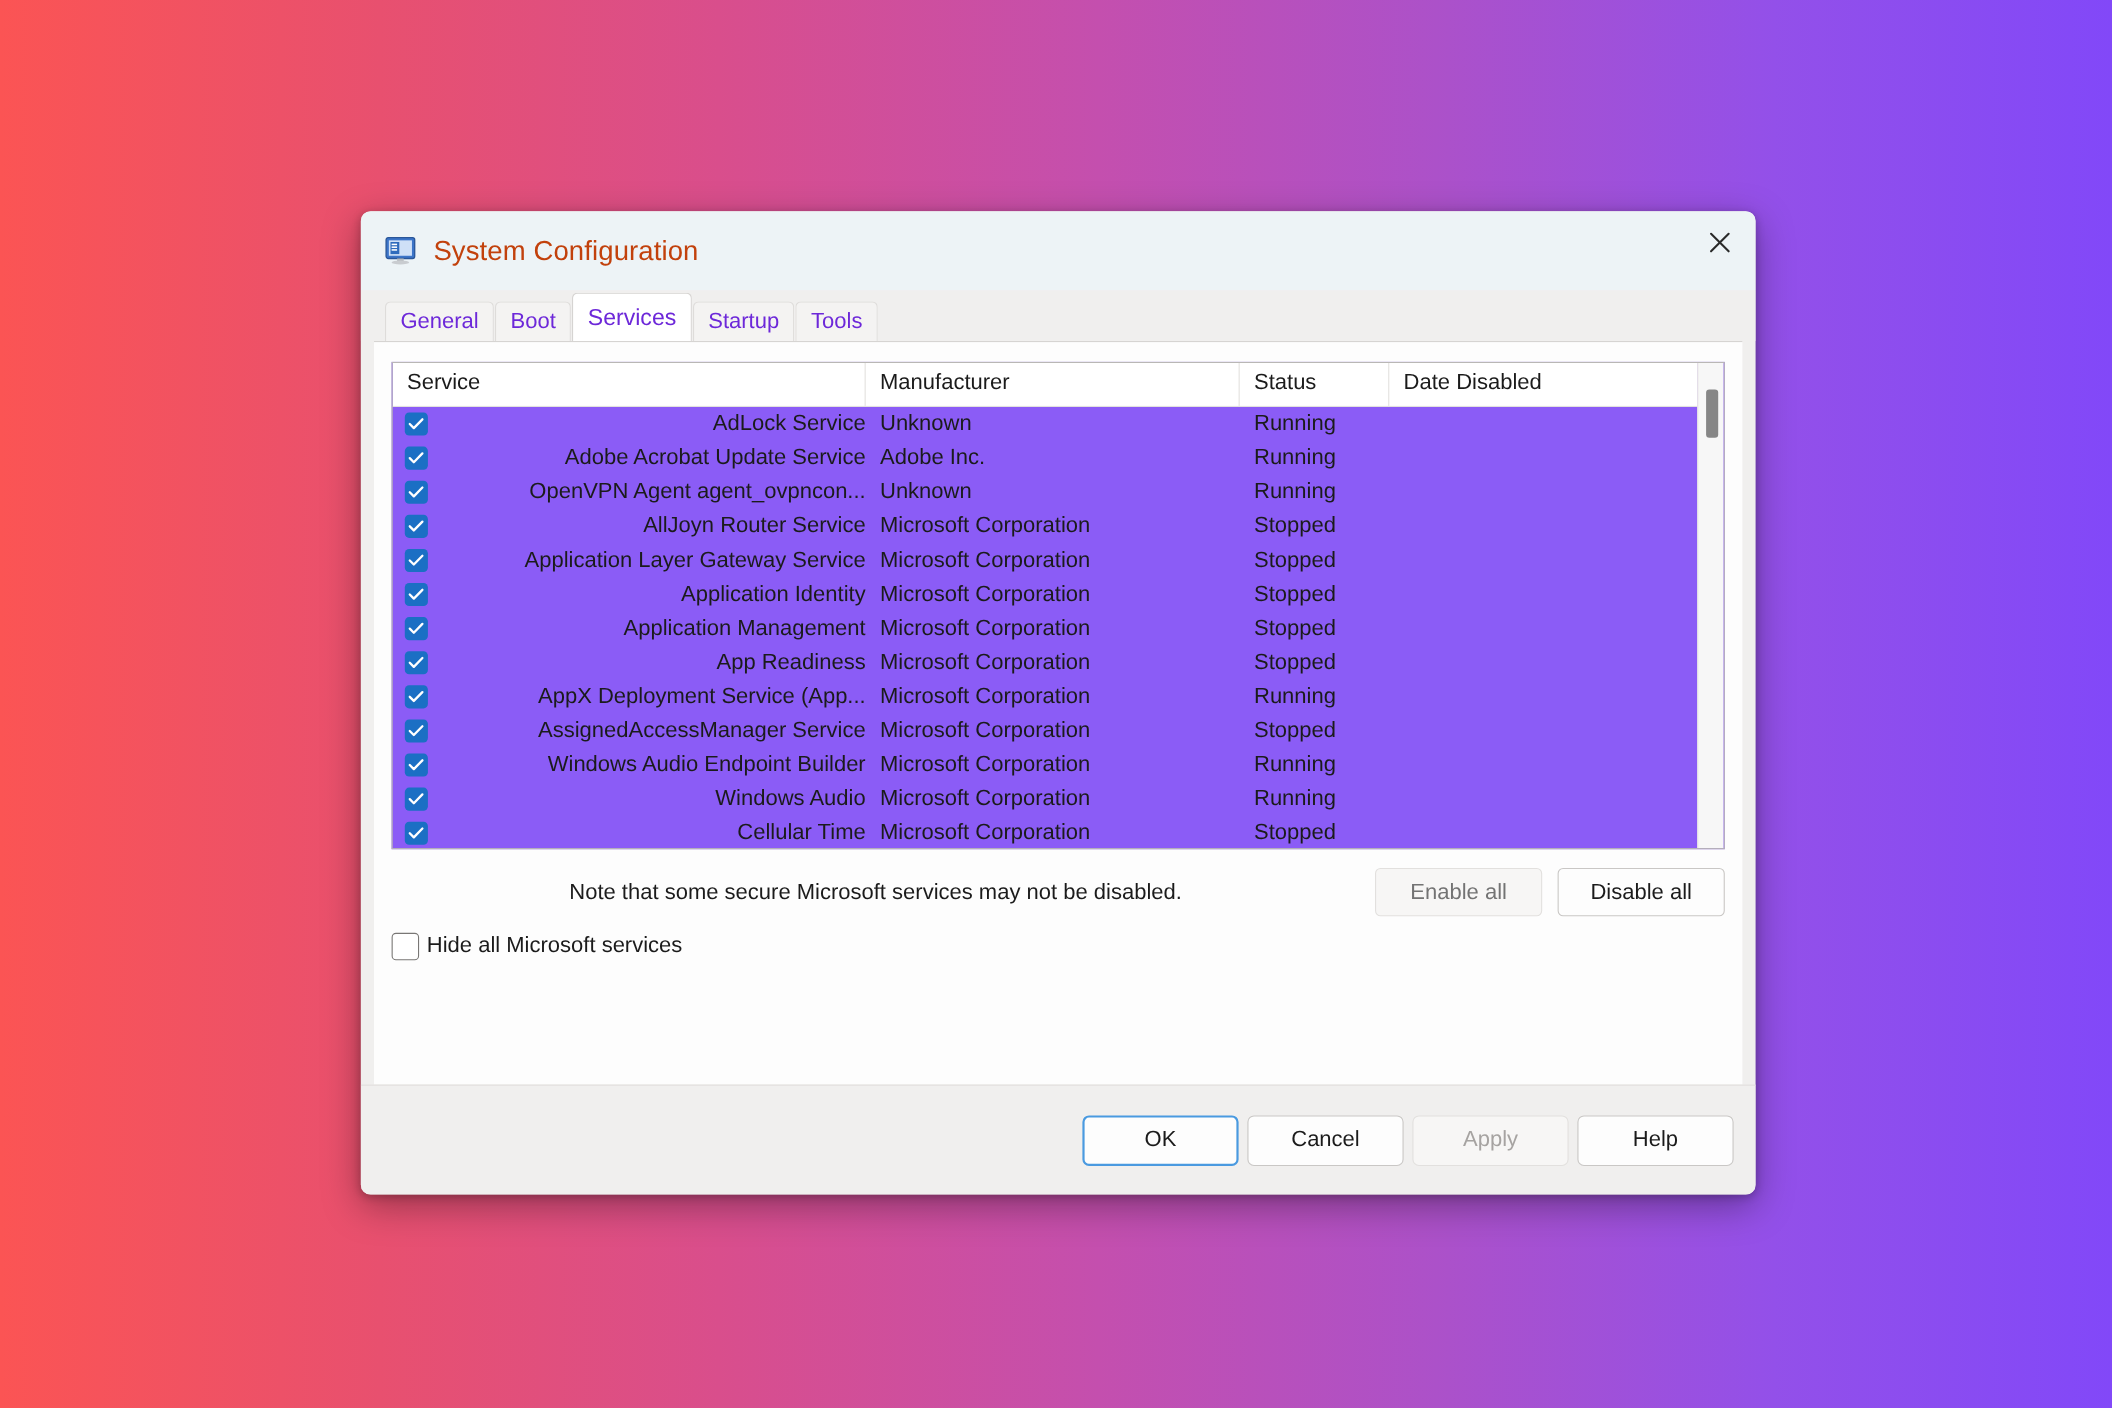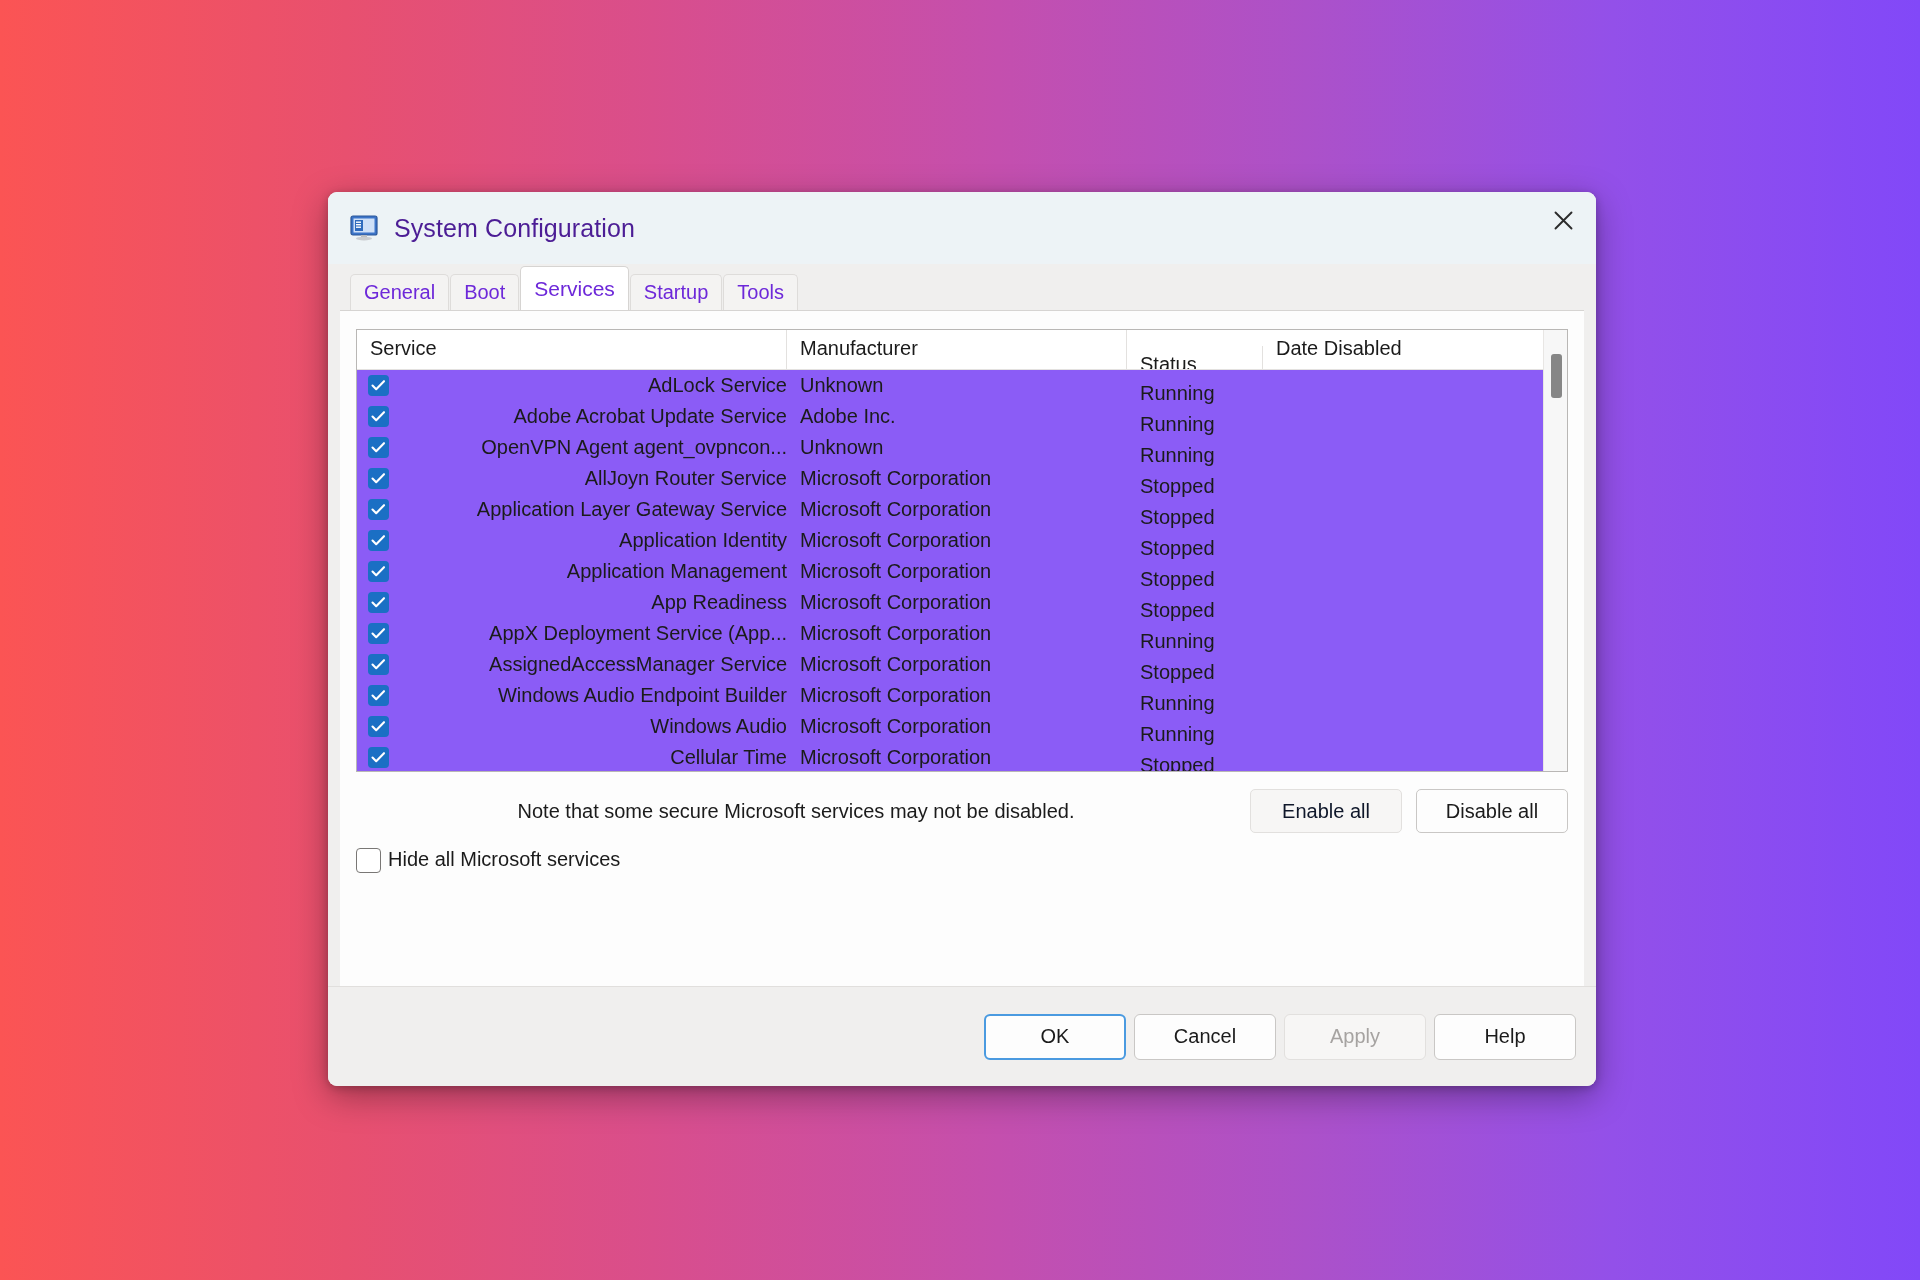--- a/index.html
+++ b/index.html
@@ -42,21 +42,21 @@
     position: relative;
   }
   #title-icon {
     width: 30px; height: 26px;
     margin-right: 14px;
     flex: none;
     position: relative;
   }
   #title-text {
     font-size: 25px;
-    color: #4c1d95;
+    color: #c2410c;
     letter-spacing: 0.1px;
   }
   #close-btn {
     position: absolute;
     right: 0; top: 0;
     width: 66px; height: 56px;
     display: flex; align-items: center; justify-content: center;
     cursor: default;
   }
   #close-btn svg { display: block; }
@@ -132,21 +132,21 @@
   .hcell {
     font-size: 20px;
     color: #1b1b1b;
     padding: 7px 0 0 13px;
     border-right: 1px solid #e3e1df;
     white-space: nowrap;
     overflow: hidden;
   }
   .col-service      { width: 430px; }
   .col-manufacturer { width: 340px; }
-  .col-status       { width: 136px; margin-top: 16px; }
+  .col-status       { width: 136px; }
   .col-date         { width: 220px; border-right: none; }
 
   #list-rows {
     flex: 1;
     overflow: hidden;
   }
   .row {
     display: flex;
     height: 31px;
     align-items: center;
@@ -215,21 +215,21 @@
     background: #fdfdfd;
     border: 1px solid #c9c7c5;
     border-radius: 5px;
     height: 44px;
     min-width: 152px;
     padding: 0 16px;
     margin-left: 14px;
     cursor: default;
   }
   .sbtn.disabled {
-    color: #0f172a;
+    color: #737373;
     background: #f7f6f5;
     border-color: #e2e0de;
   }
 
   
   #hide-row {
     display: flex;
     align-items: flex-start;
     margin-top: 14px;
     flex: none;

